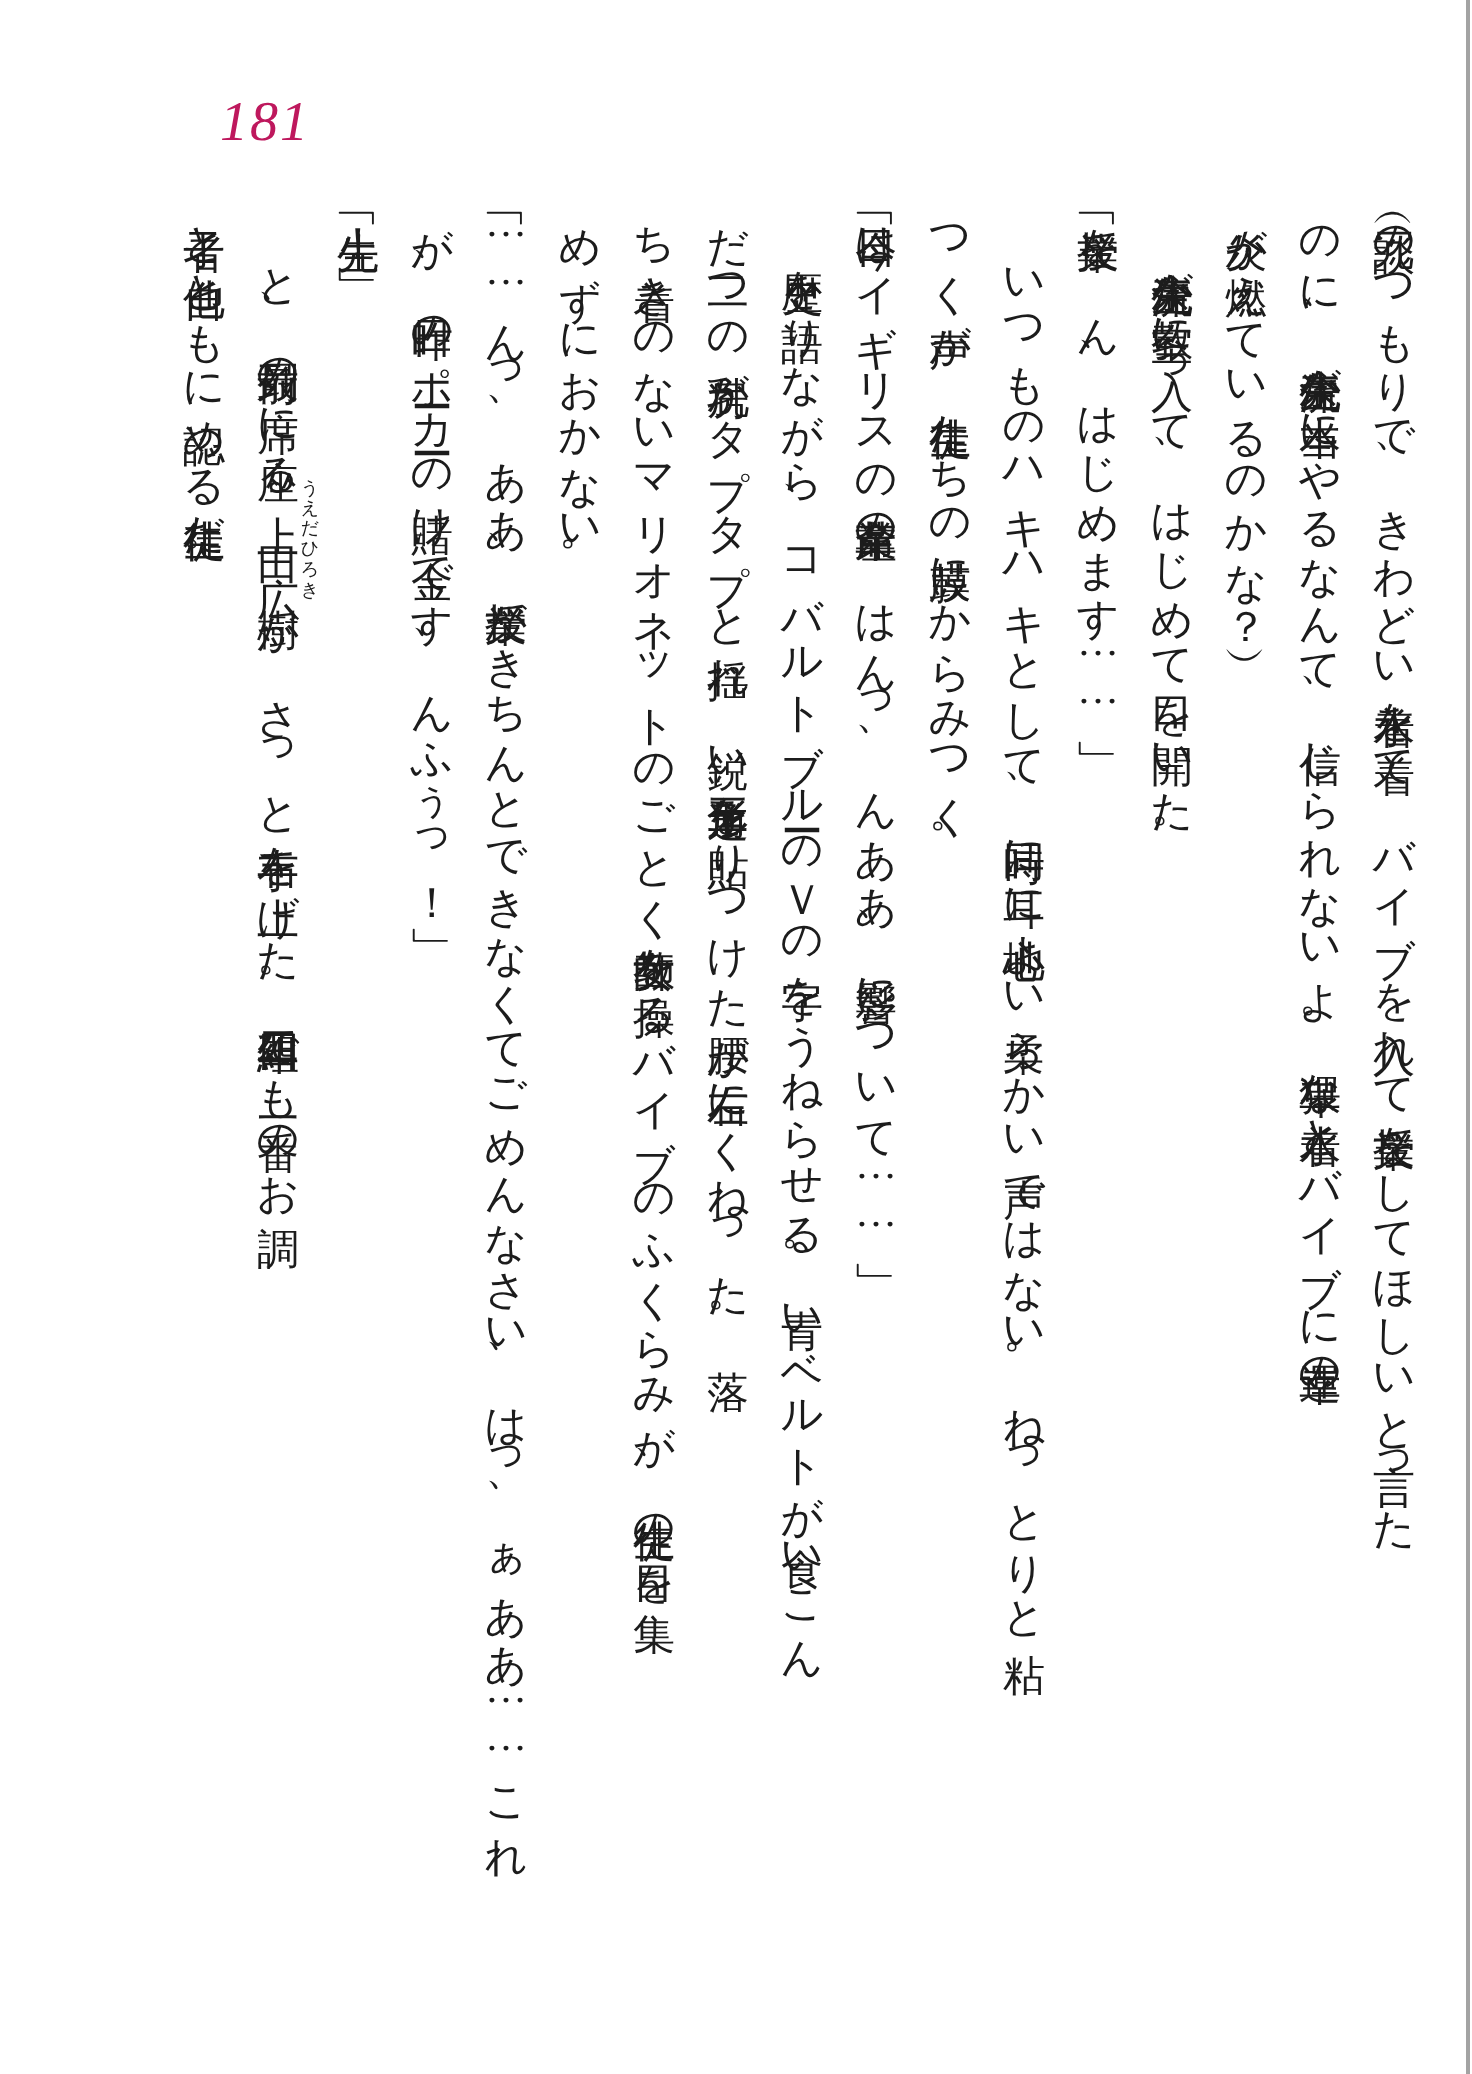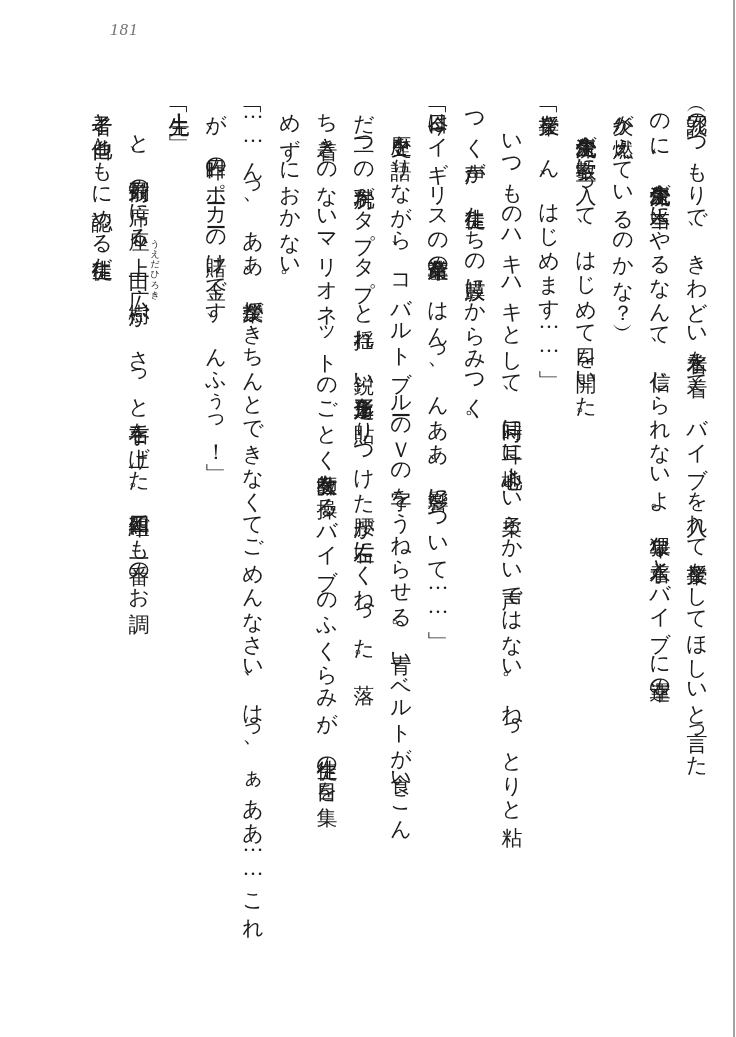--- a/index.html
+++ b/index.html
@@ -18,25 +18,25 @@
   .page-edge {
     position: absolute;
     top: 0;
     right: 1px;
     width: 2px;
     height: 1037px;
     background: #a3a3a3;
   }
   .page-number {
     position: absolute;
-    top: 20px;
+    top: 46px;
     left: 110px;
-    font-size: 17px;
+    font-size: 28px;
     font-style: italic;
-    color: #737373;
+    color: #be185d;
     letter-spacing: 1px;
   }
   .text-block {
     position: absolute;
     top: 99px;
     right: 21px;
     height: 800px;
     width: 629px;
     writing-mode: vertical-rl;
     text-orientation: upright;

